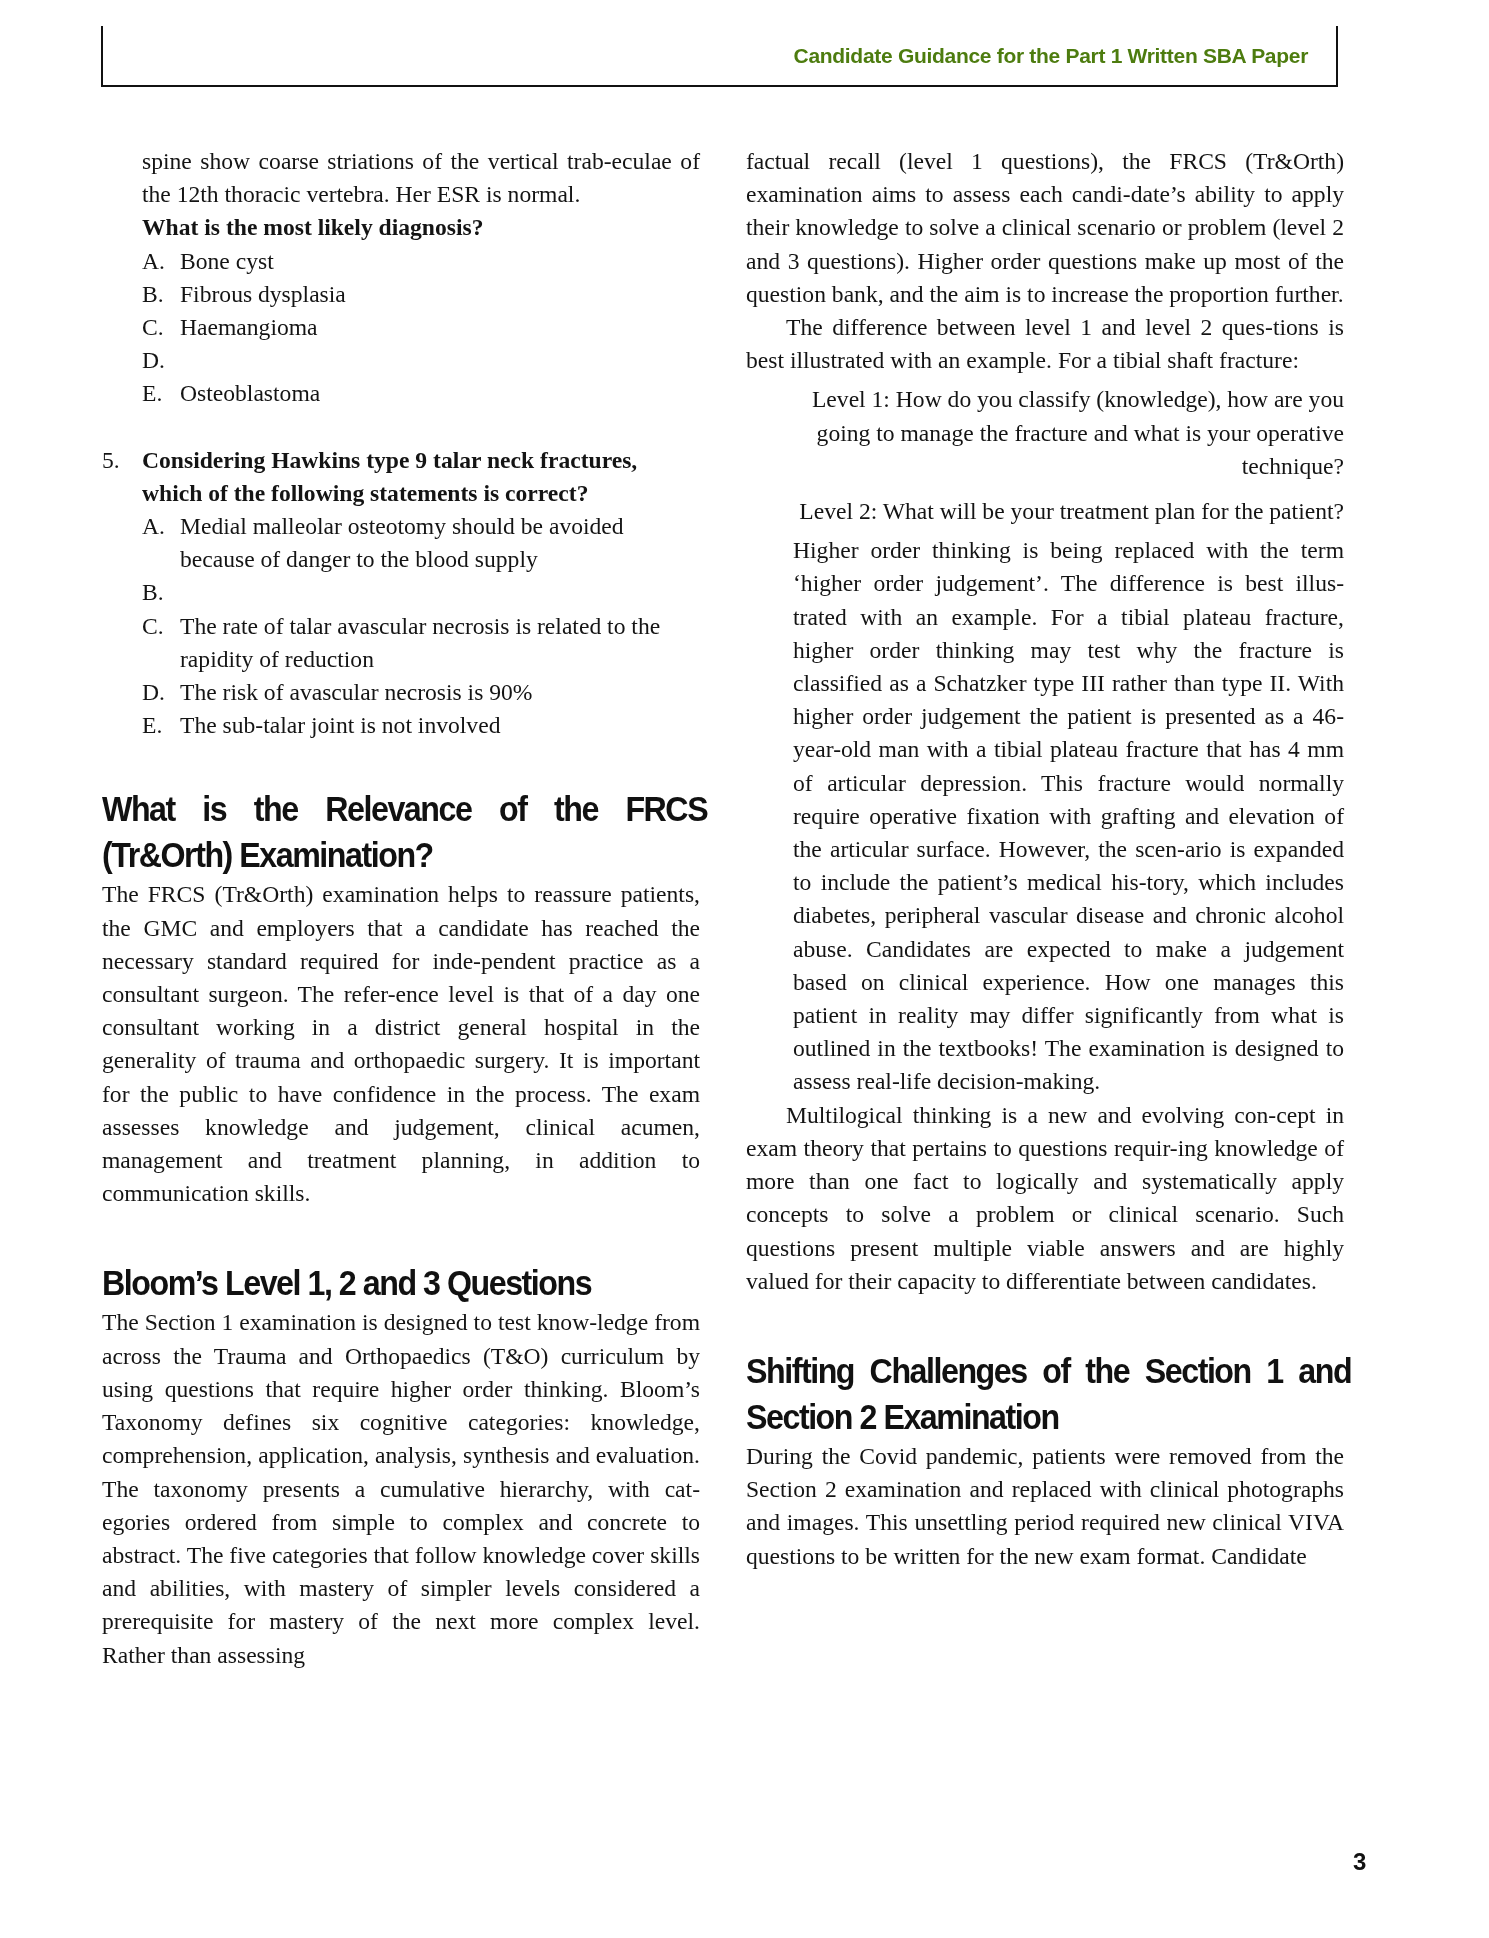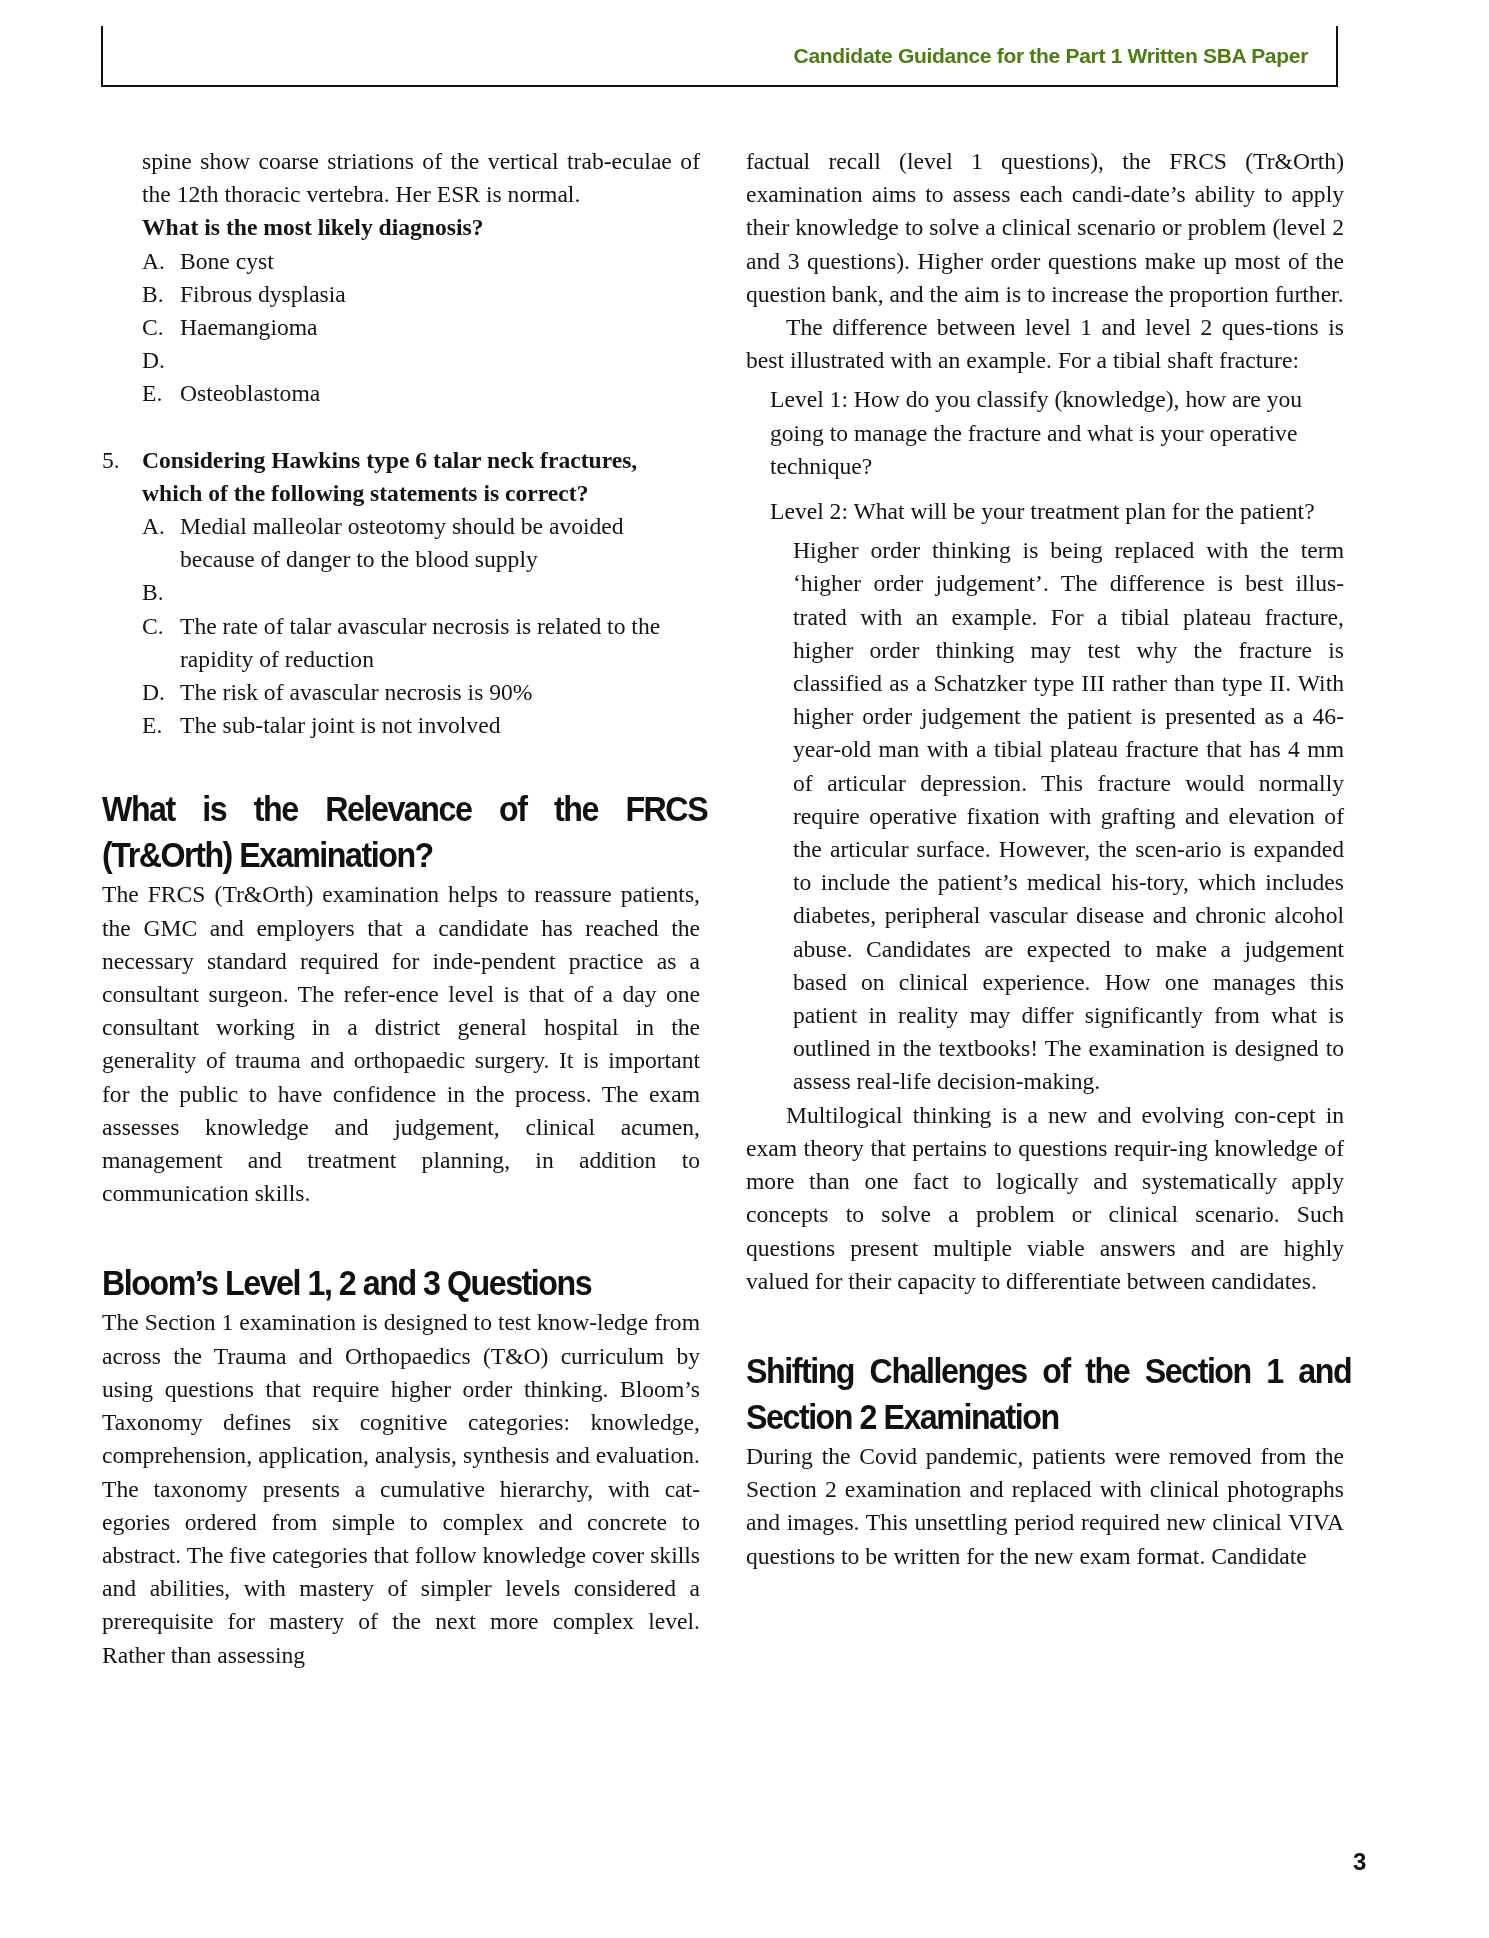--- a/index.html
+++ b/index.html
@@ -32,21 +32,21 @@
   .q5 .txt { flex: 1; font-weight: bold; text-align: left; }
   h2 {
     font-family: "Liberation Sans", sans-serif; font-weight: bold; font-size: 35px;
     line-height: 46px; margin: 0; letter-spacing: -1.6px; transform: scaleX(0.92);
     transform-origin: left; width: 110%; color: #111;
   }
   .h2-relevance { margin-top: 44px; }
   .h2-bloom { margin-top: 50px; }
   .h2-shifting { margin-top: 50px; }
   .first-indent { text-indent: 40px; }
-  .level-block { padding-left: 24px; text-align: left; margin-top: 6px; }
+  .level-block { padding-left: 24px; text-align: right; margin-top: 6px; }
   .level-block + .level-block { margin-top: 12px; }
   .after-level { margin-top: 6px; margin-left: 47px; }
   .page-number {
     position: absolute; left: 1353px; top: 1848px;
     font-family: "Liberation Sans", sans-serif; font-weight: bold; font-size: 24px; color: #111;
   }
 </style>
 </head>
 <body>
 
@@ -74,21 +74,21 @@
         <span class="letter">D.</span>
       </div>
     <div class="opt">
         <span class="letter">E.</span>
         <span class="txt">Osteoblastoma</span>
       </div>
   </div>
 
   <div class="q5">
     <span class="num">5.</span>
-    <span class="txt">Considering Hawkins type 6 talar neck fractures, which of the following statements is correct?</span>
+    <span class="txt">Considering Hawkins type 9 talar neck fractures, which of the following statements is correct?</span>
   </div>
   <div>
     <div class="opt">
         <span class="letter">A.</span>
         <span class="txt">Medial malleolar osteotomy should be avoided because of danger to the blood supply</span>
       </div>
     <div class="opt">
         <span class="letter">B.</span>
       </div>
     <div class="opt">

